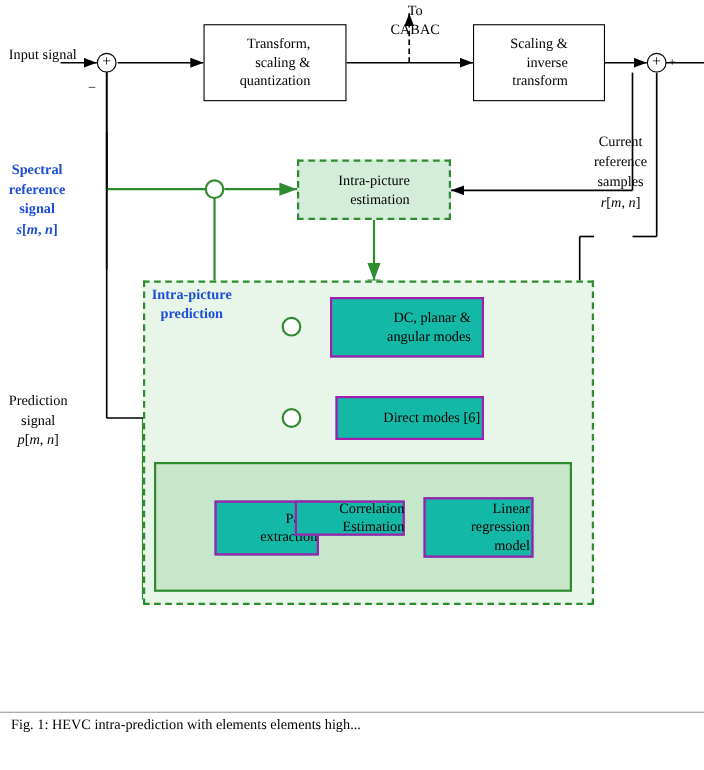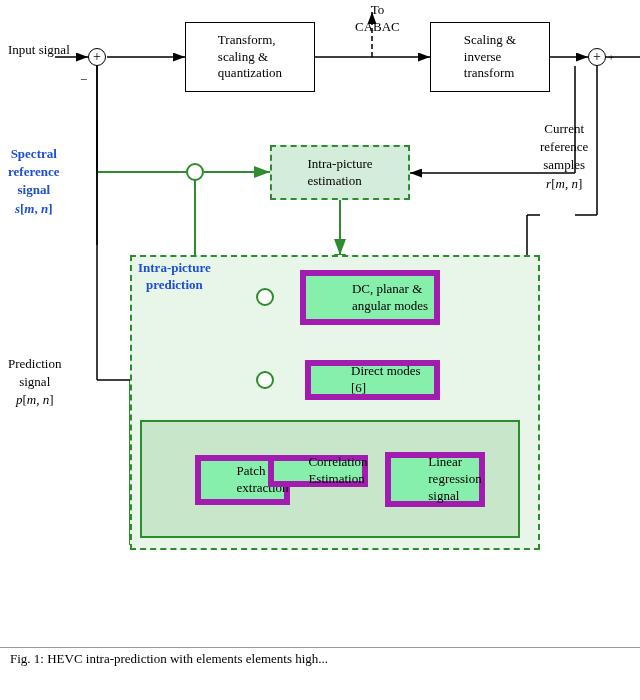--- a/index.html
+++ b/index.html
@@ -31,27 +31,27 @@
     }
 
     
     .box {
       position: absolute;
       border: 1.5px solid black;
       background: white;
       display: flex;
       align-items: center;
       justify-content: center;
-      text-align: left;
+      text-align: right;
       line-height: 1.3;
     }
 
     .box-green {
-      border: 6px solid #a21caf;
-      background: #86efac;
+      border: 2px solid #a21caf;
+      background: #14b8a6;
       padding-left: 40px;
     }
 
     .box-green-dashed {
       border: 2px dashed #2e8b2e;
       background: #d4edda;
     }
 
     .outer-green-dashed {
       position: absolute;
@@ -254,21 +254,21 @@
   </div>
 
   <div class="box box-green" style="left:268px; top:455px; width:100px; height:32px;">
     <span style="white-space:pre-line;">Correlation
 Estimation</span>
   </div>
 
   <div class="box box-green" style="left:385px; top:452px; width:100px; height:55px;">
     <span style="white-space:pre-line;">Linear
 regression
-signal</span>
+model</span>
   </div>
 
   <div class="label" style="left:8px; top:355px; line-height:1.4;">
     Prediction<br>signal<br><em>p</em>[<em>m</em>, <em>n</em>]
   </div>
 
   <div class="caption" style="position:absolute; bottom:0; left:0; width:640px; font-size:13px; padding:3px 10px; border-top:1px solid #999;">
     <span>Fig. 1: HEVC intra-prediction with elements elements high...</span>
   </div>
 

